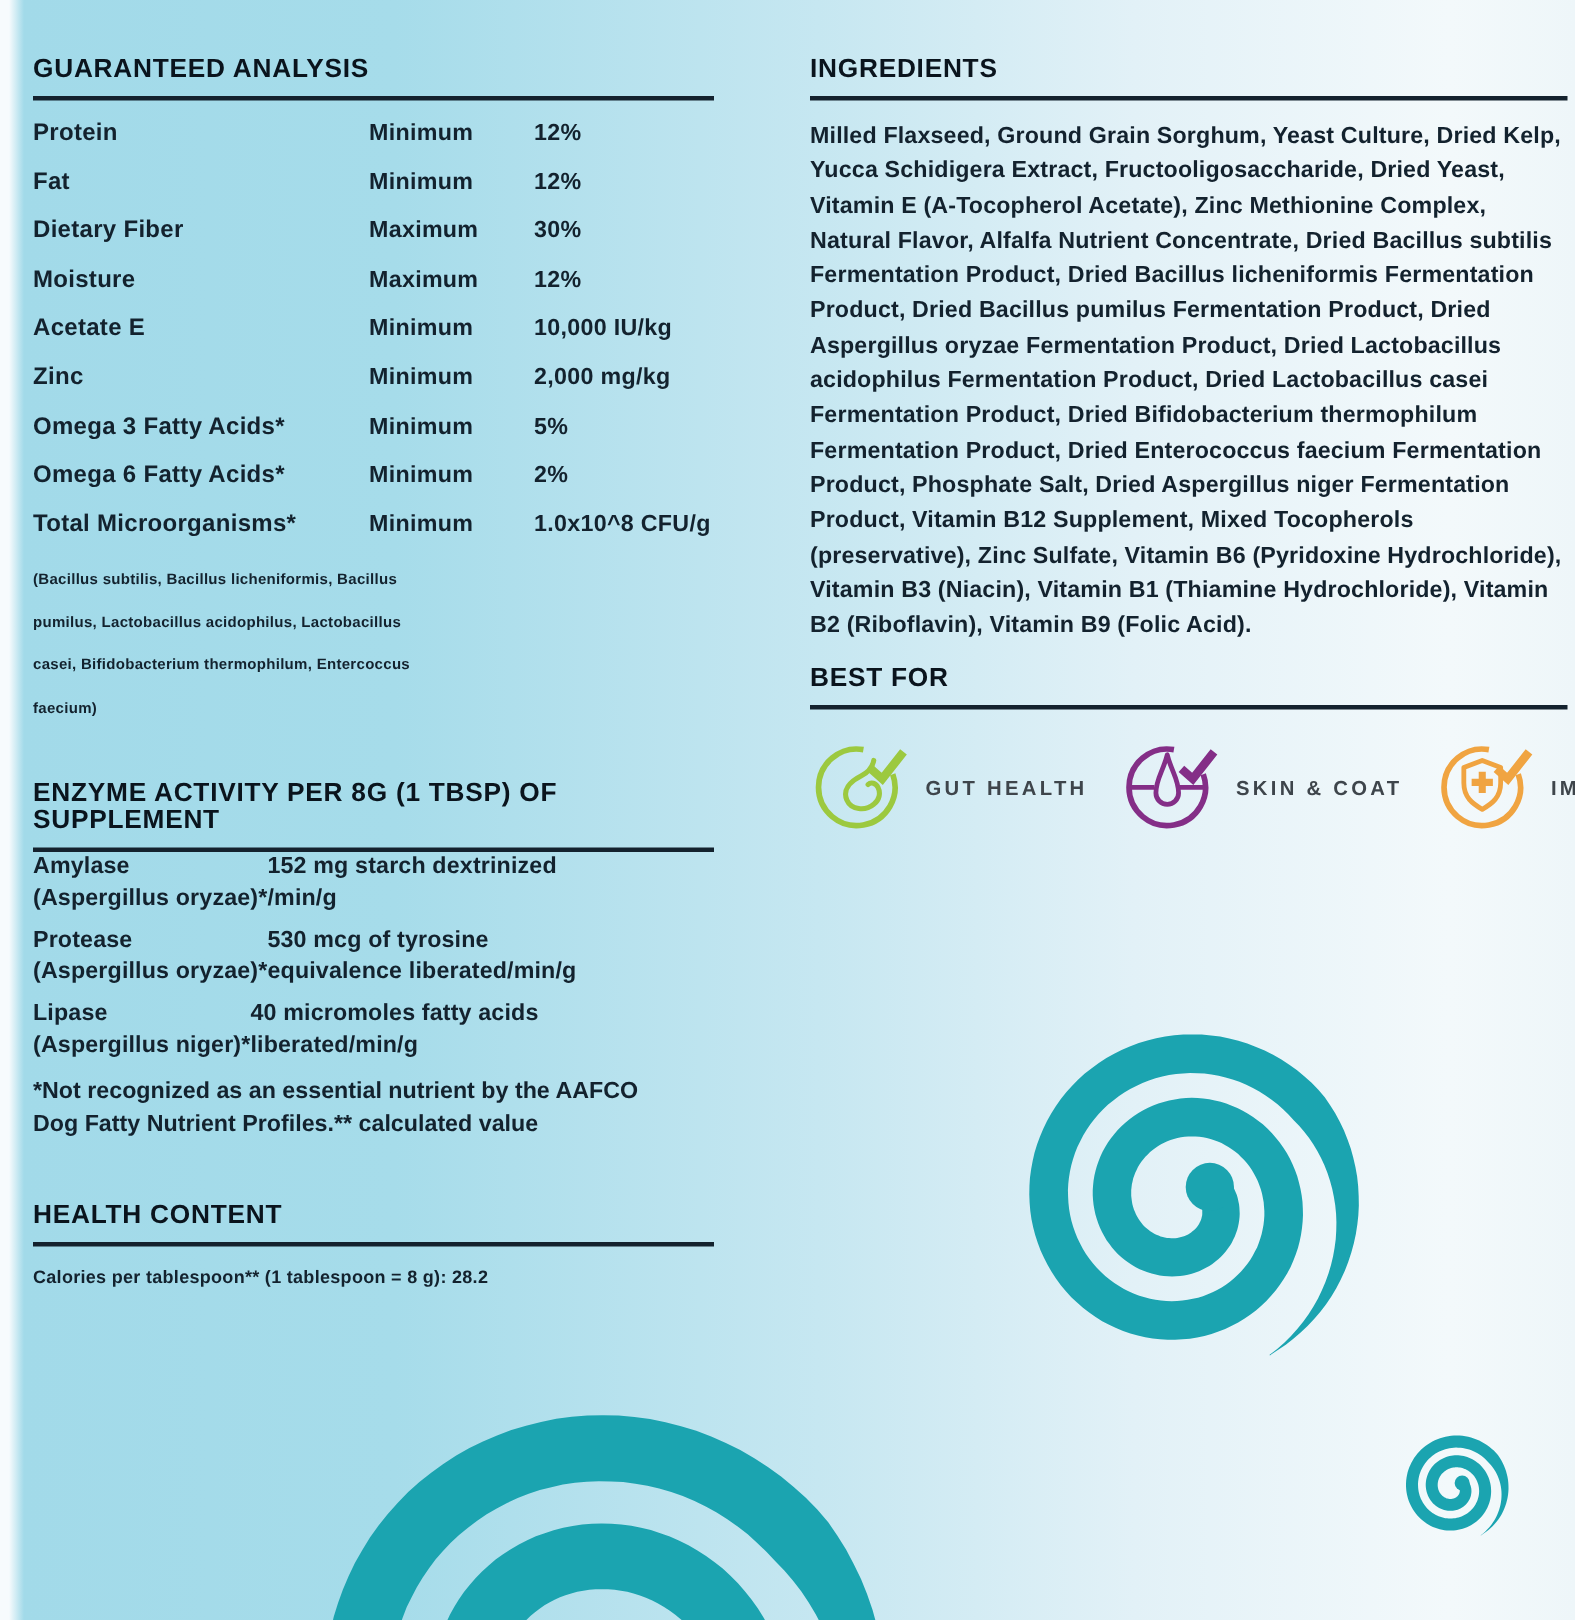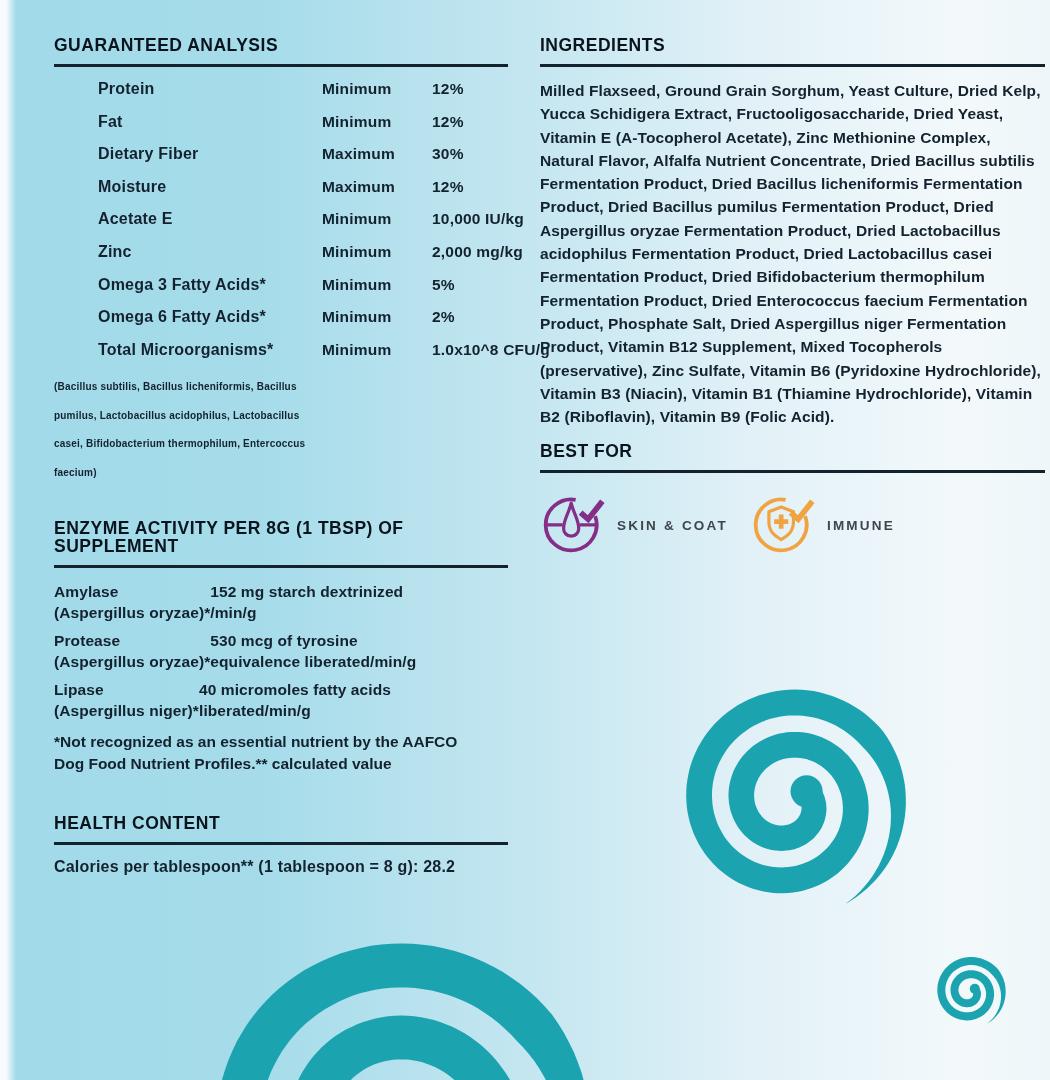--- a/index.html
+++ b/index.html
@@ -3,43 +3,43 @@
 <meta charset="utf-8">
 <style>
   html,body{margin:0;padding:0;}
   body{
     width:1050px;height:1080px;position:relative;overflow:hidden;
     font-family:"Liberation Sans","DejaVu Sans",sans-serif;
     background:linear-gradient(90deg,#f7fbfd 0px,#f7fbfd 6px,#a2dae9 16px,#a6dcea 25%,#c6e7f1 52%,#e2f1f7 72%,#f3f9fb 92%,#eef6f9 100%);
     color:#13222e;
   }
   .col{position:absolute;top:36px;}
-  .col-left{left:54px;width:454px;}
+  .col-left{left:22px;width:454px;}
   .col-right{left:540px;width:505px;}
   h2.sec-title{
     margin:0;font-size:17.5px;font-weight:bold;letter-spacing:.5px;
     color:#0a141d;line-height:18px;padding-bottom:10px;
     border-bottom:3px solid #14222e;
   }
   
   .ga-table{padding-top:13px;}
-  .ga-row{display:flex;align-items:baseline;height:18px;margin-bottom:14.6px;font-size:16px;font-weight:bold;letter-spacing:.2px;margin-left:44px;}
+  .ga-row{display:flex;align-items:baseline;height:18px;margin-bottom:14.6px;font-size:16px;font-weight:bold;letter-spacing:.2px;}
   .ga-nutrient{width:224px;flex:none;}
   .ga-basis{width:110px;flex:none;font-size:15.5px;}
   .ga-value{flex:1;font-size:15.5px;white-space:nowrap;}
   .ga-note{margin:12px 0 0 0;font-size:10px;font-weight:bold;line-height:28.5px;letter-spacing:.2px;white-space:pre-line;}
   
   .enzyme-section{margin-top:32px;}
-  .enz-table{padding-top:14px;}
+  .enz-table{}
   .enz-row{display:flex;justify-content:space-between;margin-bottom:8px;font-size:15.5px;font-weight:bold;line-height:20.5px;letter-spacing:.1px;}
   .enz-label{flex:none;max-width:220px;}
   .enz-value{flex:1;white-space:pre-line;}
   .footnote{margin:10px 0 0 0;font-size:15.5px;font-weight:bold;line-height:21.5px;white-space:pre-line;}
   .calorie-section{margin-top:40px;}
-  .calorie-line{margin:13px 0 0 0;font-size:16px;font-weight:bold;letter-spacing:.2px;white-space:nowrap;}
+  .calorie-line{margin:13px 0 0 0;font-size:12px;font-weight:bold;letter-spacing:.2px;white-space:nowrap;}
   
   .ingredients-text{margin:12px 0 10px 0;font-size:15.5px;font-weight:bold;line-height:23.3px;letter-spacing:.1px;}
   .bestfor-section{margin-top:14px;}
   .badges{display:flex;align-items:center;margin-top:16px;white-space:nowrap;}
   .badge{display:flex;align-items:center;margin-right:22px;}
   .badge svg{width:68px;height:68px;flex:none;}
   .badge-label{margin-left:9px;font-size:13.5px;font-weight:bold;letter-spacing:2.2px;color:#3e454b;}
   
   .spiral{position:absolute;}
   #spiral-mid{left:653px;top:667px;width:270px;height:270px;}
@@ -155,41 +155,51 @@
           <div class="enz-row">
             <span class="enz-label">
               <span class="enz-name">Lipase</span><br>
               <span class="enz-source">(Aspergillus niger)*</span>
             </span>
             <span class="enz-value">40 micromoles fatty acids
 liberated/min/g</span>
           </div>
         </div>
       <p class="footnote">*Not recognized as an essential nutrient by the AAFCO
-Dog Food Nutrient Profiles.** calculated value</p>
+Dog Fatty Nutrient Profiles.** calculated value</p>
     </section>
 
     <section class="calorie-section">
       <h2 class="sec-title">HEALTH CONTENT</h2>
       <p class="calorie-line">Calories per tablespoon** (1 tablespoon = 8 g): 28.2</p>
     </section>
 
   </section>
 
   <section class="col col-right">
 
     <section>
       <h2 class="sec-title">INGREDIENTS</h2>
       <p class="ingredients-text">Milled Flaxseed, Ground Grain Sorghum, Yeast Culture, Dried Kelp, Yucca Schidigera Extract, Fructooligosaccharide, Dried Yeast, Vitamin E (A-Tocopherol Acetate), Zinc Methionine Complex, Natural Flavor, Alfalfa Nutrient Concentrate, Dried Bacillus subtilis Fermentation Product, Dried Bacillus licheniformis Fermentation Product, Dried Bacillus pumilus Fermentation Product, Dried Aspergillus oryzae Fermentation Product, Dried Lactobacillus acidophilus Fermentation Product, Dried Lactobacillus casei Fermentation Product, Dried Bifidobacterium thermophilum Fermentation Product, Dried Enterococcus faecium Fermentation Product, Phosphate Salt, Dried Aspergillus niger Fermentation Product, Vitamin B12 Supplement, Mixed Tocopherols (preservative), Zinc Sulfate, Vitamin B6 (Pyridoxine Hydrochloride), Vitamin B3 (Niacin), Vitamin B1 (Thiamine Hydrochloride), Vitamin B2 (Riboflavin), Vitamin B9 (Folic Acid).</p>
     </section>
 
     <section class="bestfor-section">
       <h2 class="sec-title">BEST FOR</h2>
       <div class="badges">
 
+        <div class="badge">
+          <span style="color: rgb(156, 201, 63);">
+            <svg viewBox="0 0 72 72" fill="none" stroke="currentColor">
+              <path d="M58.4,28.8 A27 27 0 1 1 37.7,11.4" stroke-width="4"></path>
+              <path d="M45,19 c-1,6 -5,9 -9,11 c-8,4 -13,10 -10,17 c3,7 13,8 19,3 c4,-3 5,-8 3,-12 c-1.5,-3 -5,-4 -7,-2" stroke-width="3.6" stroke-linecap="round" stroke-linejoin="round"></path>
+              <path d="M43,25 L51,32 L66,13" stroke-width="6"></path>
+            </svg>
+          </span>
+          <span class="badge-label">GUT HEALTH</span>
+        </div>
 
         <div class="badge">
           <span style="color: rgb(132, 46, 135);">
             <svg viewBox="0 0 72 72" fill="none" stroke="currentColor">
               <path d="M58.4,28.8 A27 27 0 1 1 37.7,11.4" stroke-width="4"></path>
               <path d="M7,38 H24 M42,38 H59" stroke-width="3.4"></path>
               <path d="M33,15 c-3,12 -8,17 -8,27 a8,8 0 0 0 16,0 c0,-10 -5,-15 -8,-27 z" stroke-width="3.4" stroke-linejoin="round"></path>
               <path d="M43,25 L51,32 L66,13" stroke-width="6"></path>
             </svg>
           </span>

